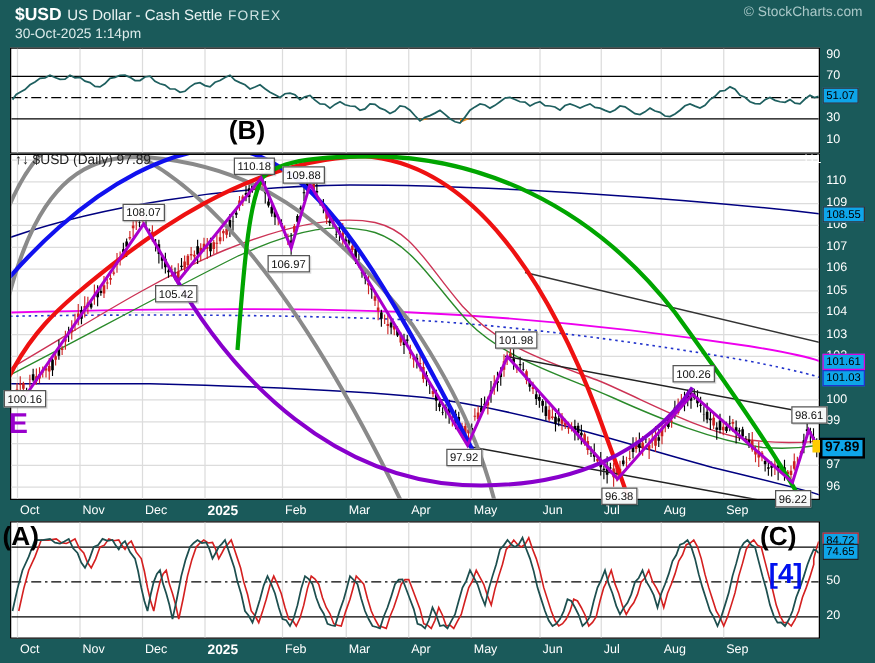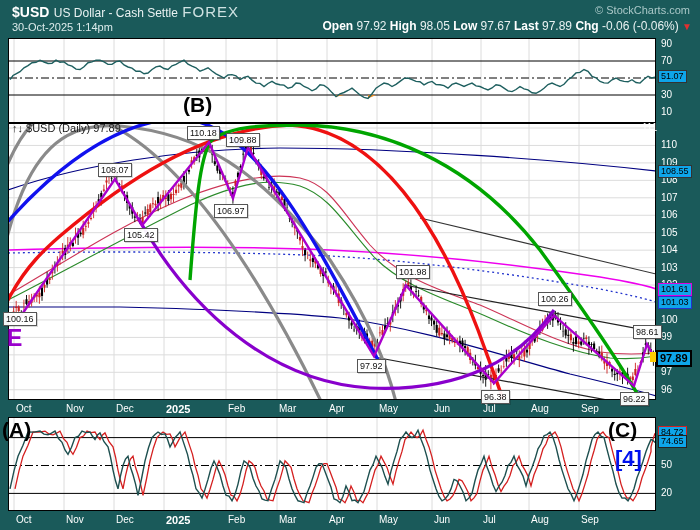--- a/index.html
+++ b/index.html
@@ -1,21 +1,21 @@
 <!DOCTYPE html>
 <html><head>
 <meta charset="utf-8">
 <style>
   html,body{margin:0;padding:0;background:#1a5a5a;}
   #screen{position:relative;width:700px;height:530px;background:#1a5a5a;overflow:hidden;
           font-family:"Liberation Sans",sans-serif;}
   .hdr{position:absolute;color:#fff;white-space:nowrap;}
   .sym{font-weight:bold;font-size:14px;}
   .symname{font-size:12px;color:#e9f2f2;}
-  .symex{font-size:15px;color:#cfe2e2;letter-spacing:1px;}
+  .symex{font-size:11px;color:#cfe2e2;letter-spacing:1px;}
   .credit{font-size:11px;color:#aac8c8;margin-left:28px;}
   .dt{font-size:11px;color:#dcebeb;}
   .ohlc{font-size:12px;color:#e8f1f1;}
   .ohlc b{color:#fff;}
   .dn-tri{color:#e03030;font-size:10px;}
   .panel{position:absolute;left:8px;width:648px;background:#fff;border:1px solid #000;box-sizing:border-box;}
   svg.layer{position:absolute;left:0;top:0;z-index:5;}
   .tick{position:absolute;z-index:8;color:#fff;font-size:10px;white-space:nowrap;}
   .mon{position:absolute;z-index:8;color:#fff;font-size:10px;white-space:nowrap;}
   .mon.bold{font-weight:bold;font-size:11px;}
@@ -33,33 +33,20 @@
 
 <div id="screen">
 
   <div class="hdr" style="left:12px;top:3px;">
     <span class="sym">$USD</span>
     <span class="symname">US Dollar - Cash Settle</span>
     <span class="symex">FOREX</span>
   </div>
   <div class="hdr credit" style="right:10px;top:4px;">© StockCharts.com</div>
   <div class="hdr dt" style="left:12px;top:21px;">30-Oct-2025 1:14pm</div>
-  <div class="hdr ohlc" style="right:8px;top:19px;">
-    <b>Open</b>
-    <span>97.92</span>
-    <b>High</b>
-    <span>98.05</span>
-    <b>Low</b>
-    <span>97.67</span>
-    <b>Last</b>
-    <span>97.89</span>
-    <b>Chg</b>
-    <span>-0.06 (-0.06%)</span>
-    <span class="dn-tri">▼</span>
-  </div>
 
   <div class="panel" style="top:38px;height:85px;"></div>
   <div class="panel" style="top:123px;height:277px;"></div>
   <div class="panel" style="top:417px;height:94px;"></div>
 
   <svg class="layer" width="700" height="530">
     <defs>
       <clipPath id="clipRsi">
           <rect x="9" y="39" width="646" height="83"></rect>
         </clipPath>

